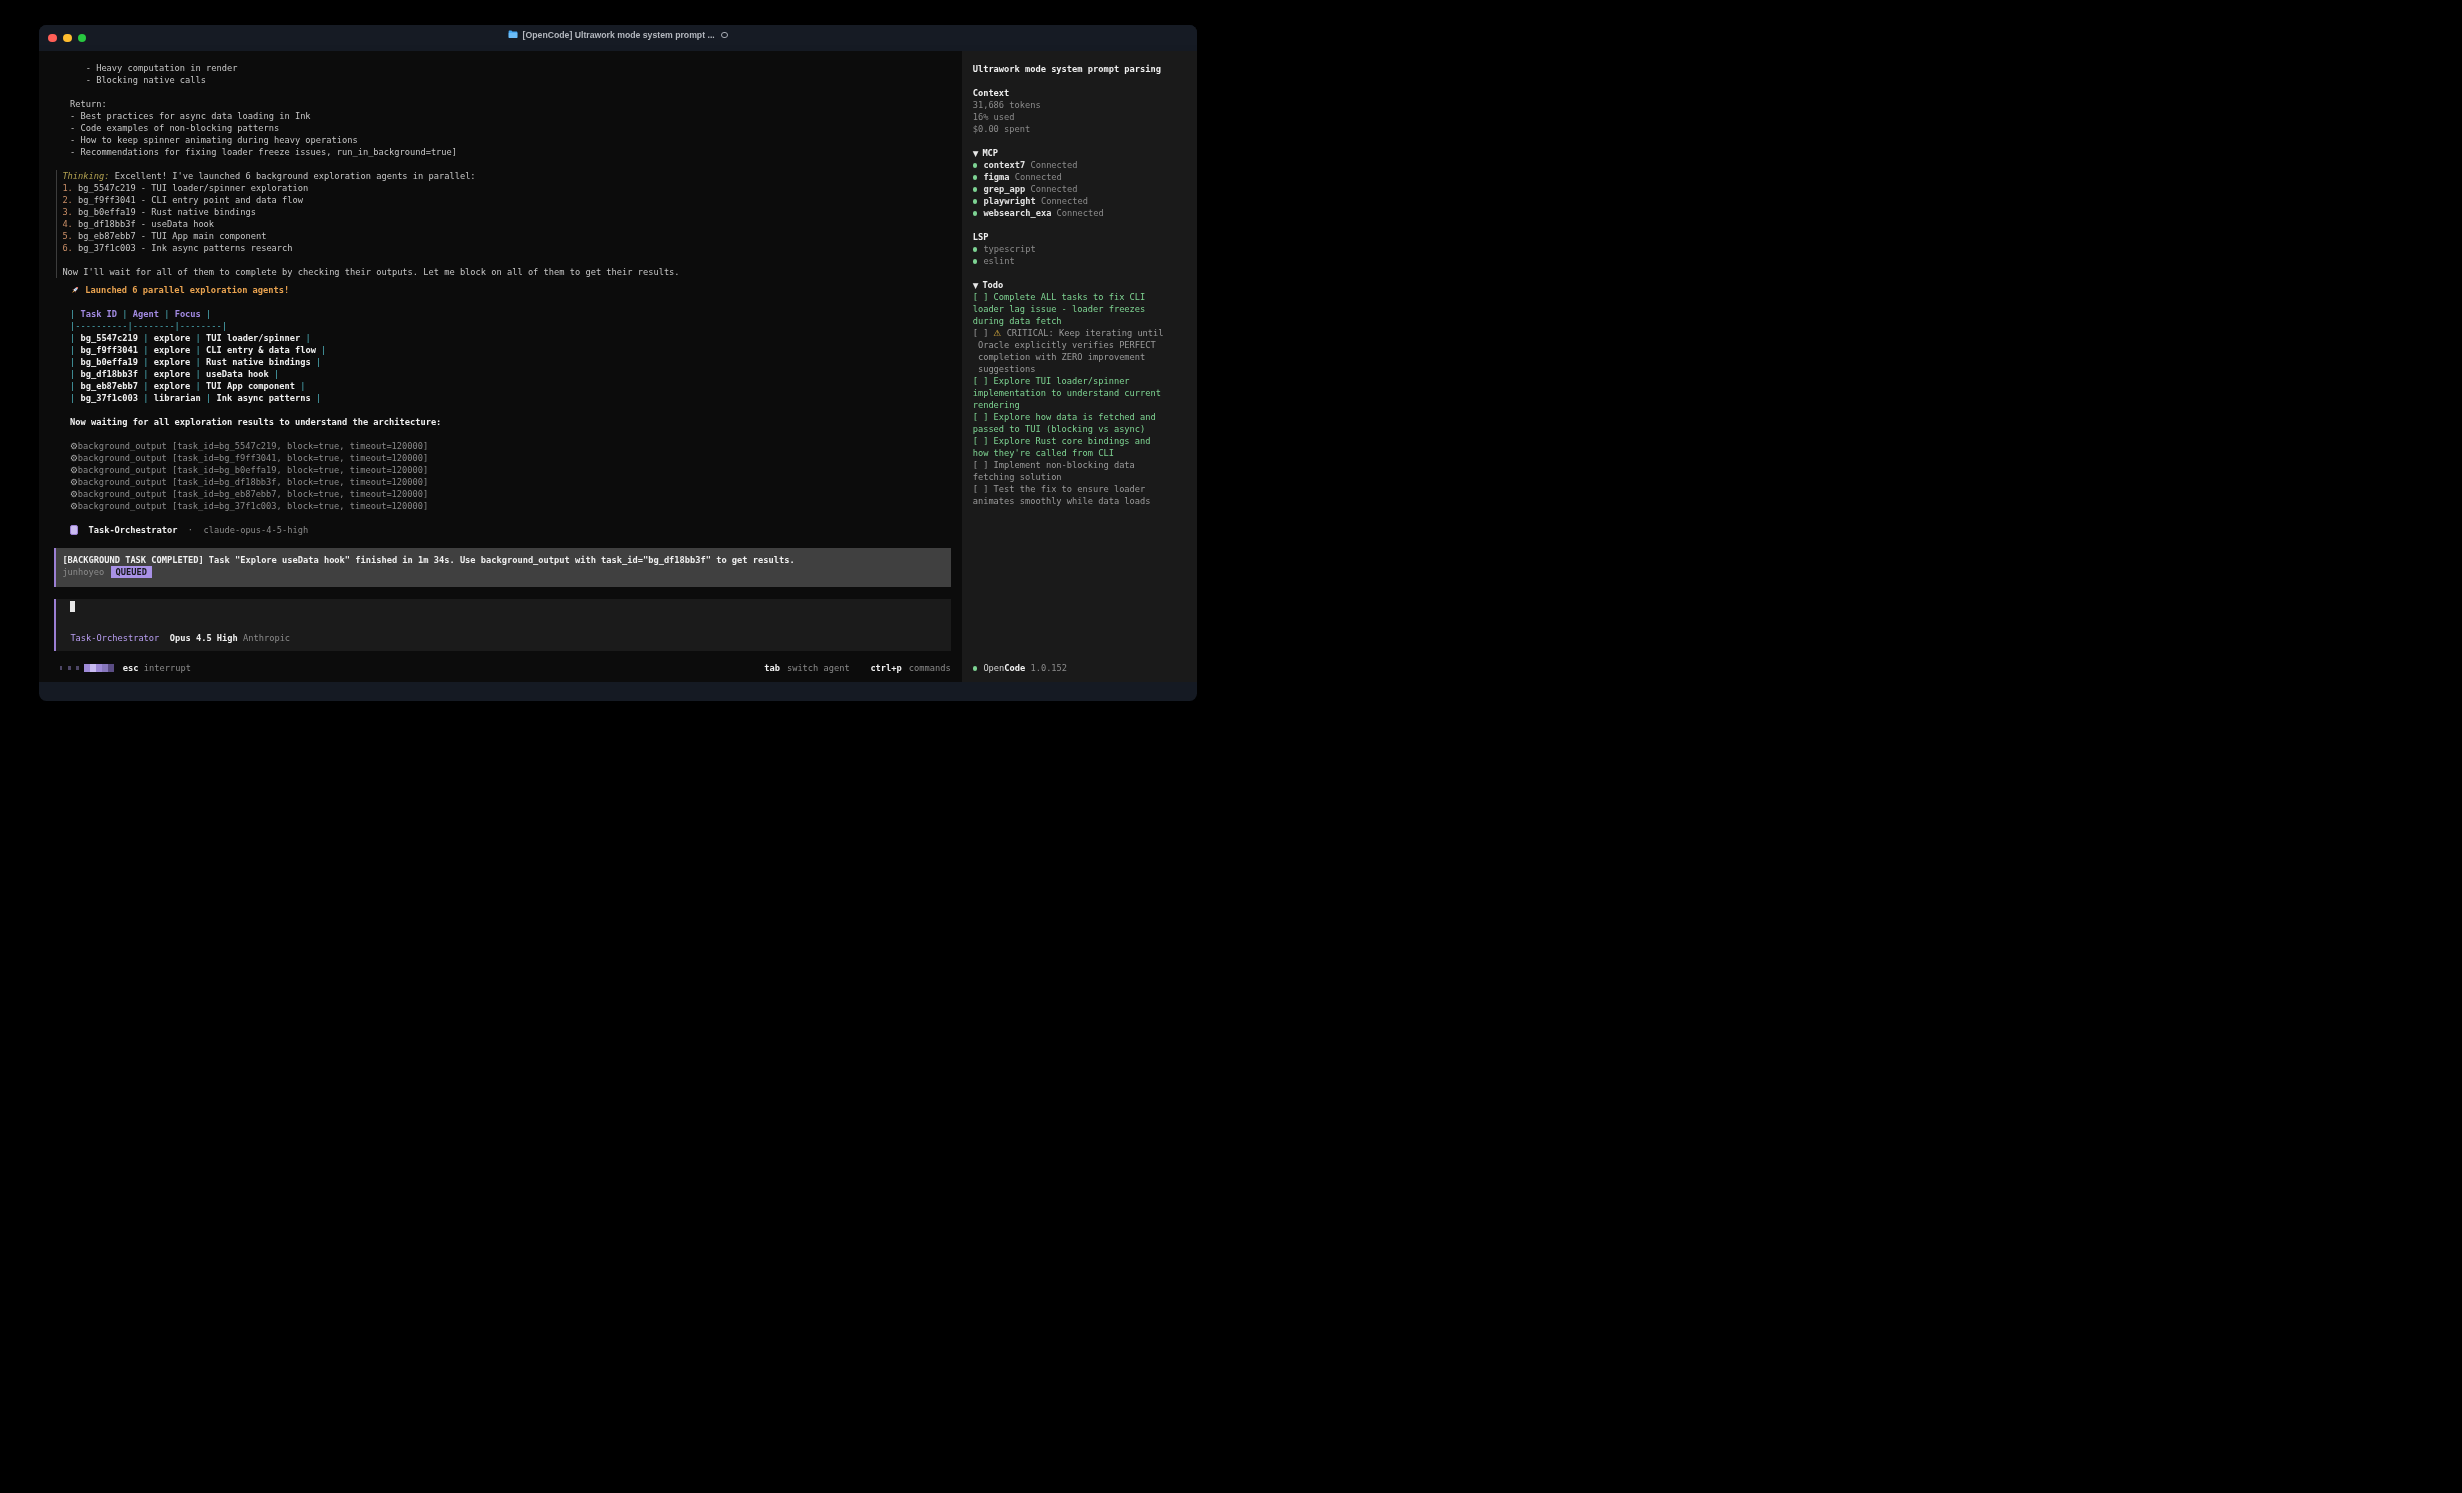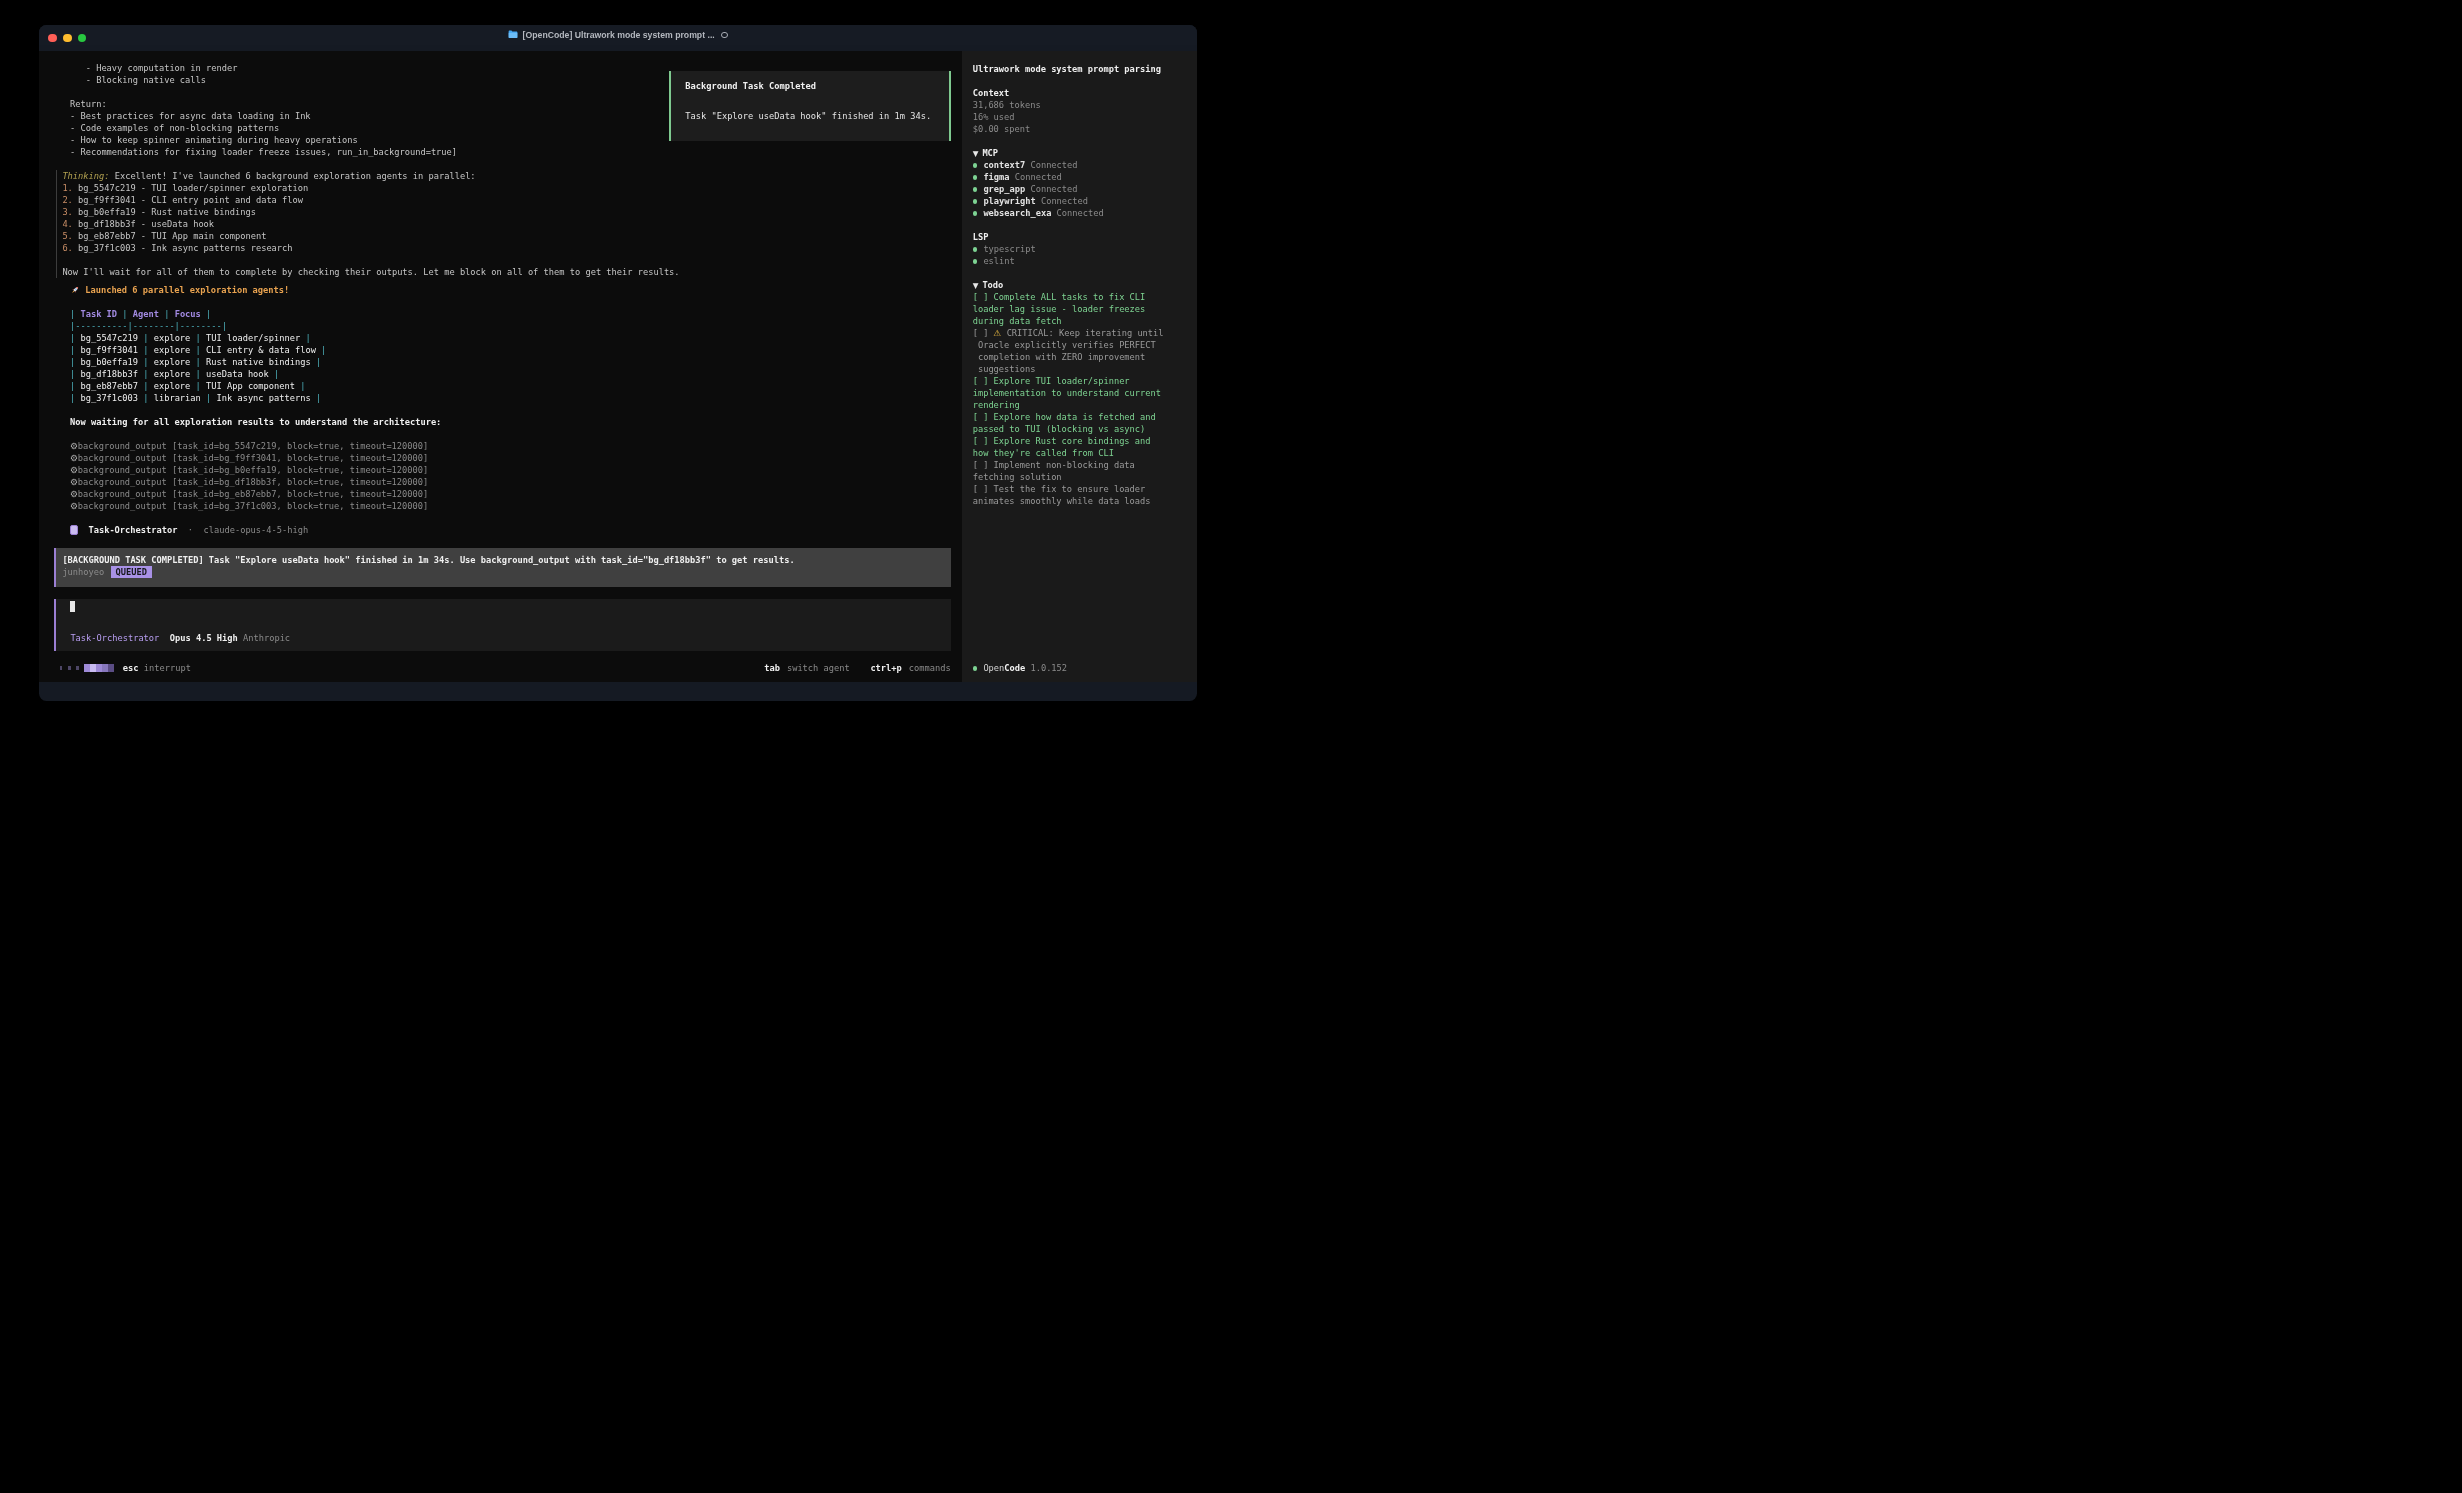--- a/index.html
+++ b/index.html
@@ -20,21 +20,21 @@
   .tblock.think{margin-left:17.4px;border-left:1.3px solid #3d3d3d;padding-left:5px;}
   .tblock.mt9{margin-top:6px;}
   .s-d{color:#c6c6c6;}
   .s-b{color:#f0f0f0;font-weight:bold;}
   .s-m{color:#8b8b8b;}
   .s-t{color:#b1a050;font-style:italic;}
   .s-n{color:#c98e66;}
   .s-o{color:#e9a350;font-weight:bold;}
   .s-p{color:#4db2bd;}
   .s-h{color:#a28ae2;font-weight:bold;}
-  .s-c{color:#f0f0f0;font-weight:normal;margin-top:24px;}
+  .s-c{color:#f0f0f0;font-weight:bold;margin-top:24px;}
   .s-g{color:#7ed492;}
   .s-w{color:#9a9a9a;}
   .icon-gear{color:#b5b5b5;font-family:"DejaVu Sans",sans-serif;}
   .icon-warn{color:#f2c043;font-family:"DejaVu Sans",sans-serif;}
   .icon-agent{display:inline-block;width:8px;height:9.4px;border:1.3px solid #9b7fd4;background:#cabbf0;border-radius:2px;vertical-align:-1.3px;}
   .icon-rocket{display:inline-block;}
   .icon-rocket svg{width:10px;height:10px;vertical-align:-1.3px;}
   .agent-line{margin-left:31px;margin-top:12px;}
   .queued-box{margin:12px 11.4px 0 15.4px;background:#404040;border-left:2px solid #9b7fd4;height:39px;padding:6px 0 0 6px;}
   .queued-box .tline{white-space:pre-wrap;}
@@ -176,24 +176,20 @@
         <span class="desc">interrupt</span>
         <div class="status-right">
           <span class="key">tab</span>
           <span class="desc">switch agent</span>
           <span style="width:6.7px"></span>
           <span class="key">ctrl+p</span>
           <span class="desc">commands</span>
         </div>
       </div>
 
-      <div class="notification">
-        <div class="ntitle">Background Task Completed</div>
-        <div class="nbody">Task "Explore useData hook" finished in 1m 34s.</div>
-      </div>
     </div>
 
     <div class="sidebar mono">
       <div class="sline sb-title">Ultrawork mode system prompt parsing</div>
 
       <div class="sb-block">
         <div class="sline sb-h">Context</div>
         <div class="sline sb-dim">31,686 tokens</div>
         <div class="sline sb-dim">16% used</div>
         <div class="sline sb-dim">$0.00 spent</div>

